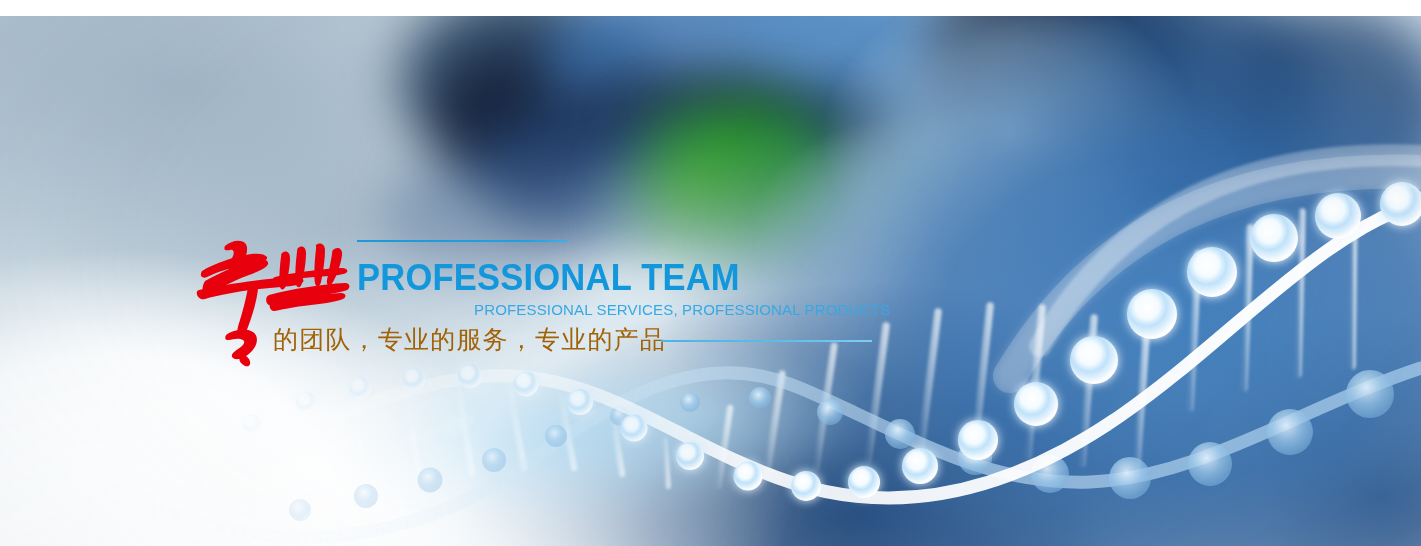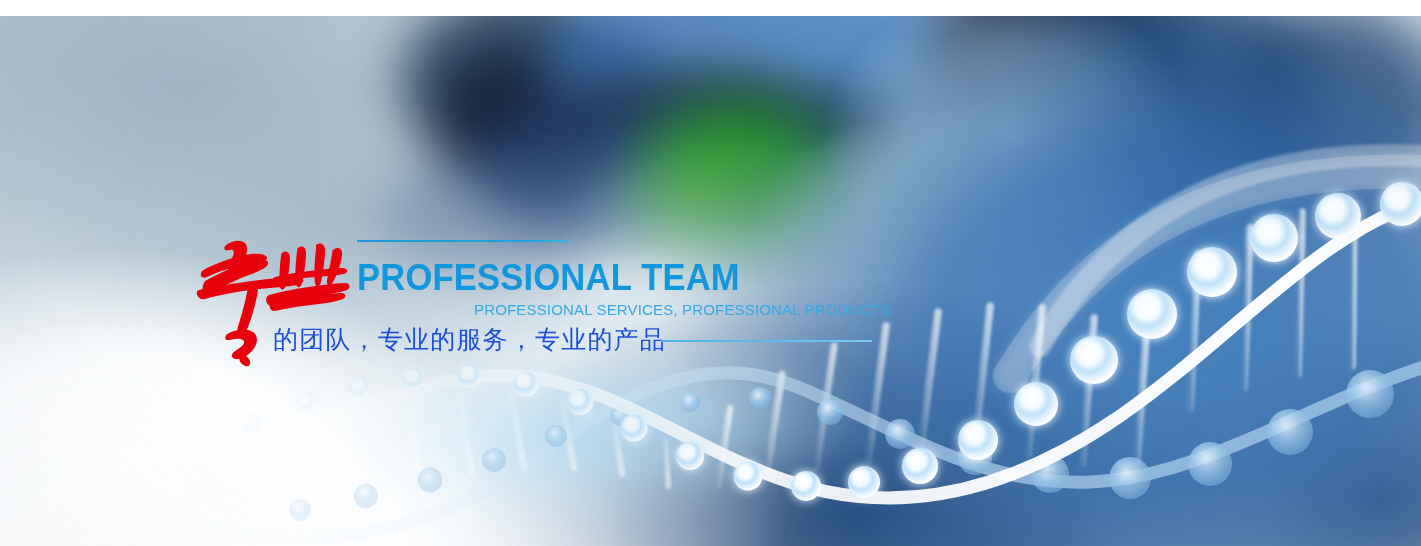--- a/index.html
+++ b/index.html
@@ -130,21 +130,21 @@
     white-space:nowrap;
     transform:scaleX(.97);
     transform-origin:left center;
     line-height:1;
   }
 
   .cn-line {
     position:absolute;
     left:273px; top:308px;
     font-size:25px;
-    color:#1d4ed8;
+    color:#a16207;
     letter-spacing:1.2px;
     white-space:nowrap;
     line-height:1.25;
     font-family:"DejaVu Sans", sans-serif;
   }
 
   .rule-bottom {
     position:absolute;
     left:661px; top:324px;
     width:211px; height:2px;

